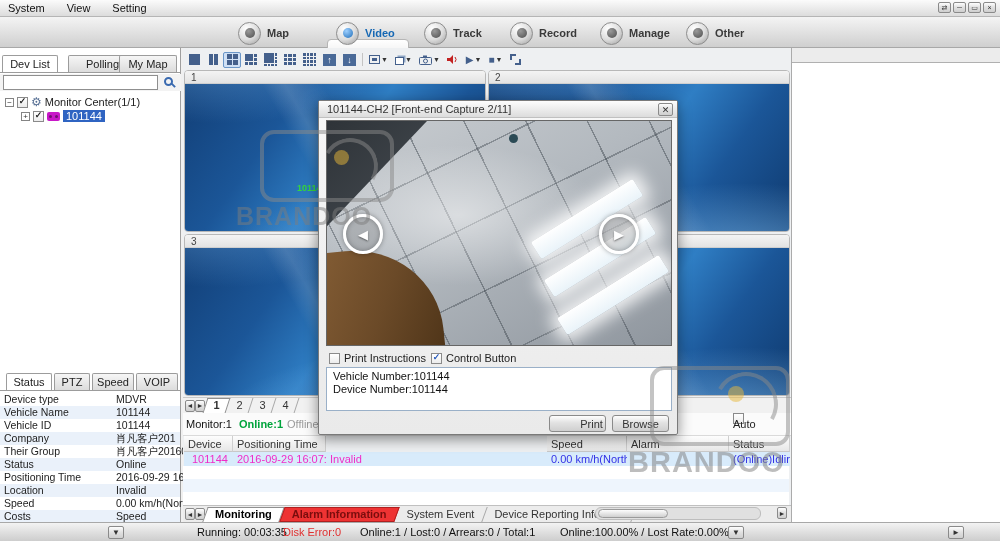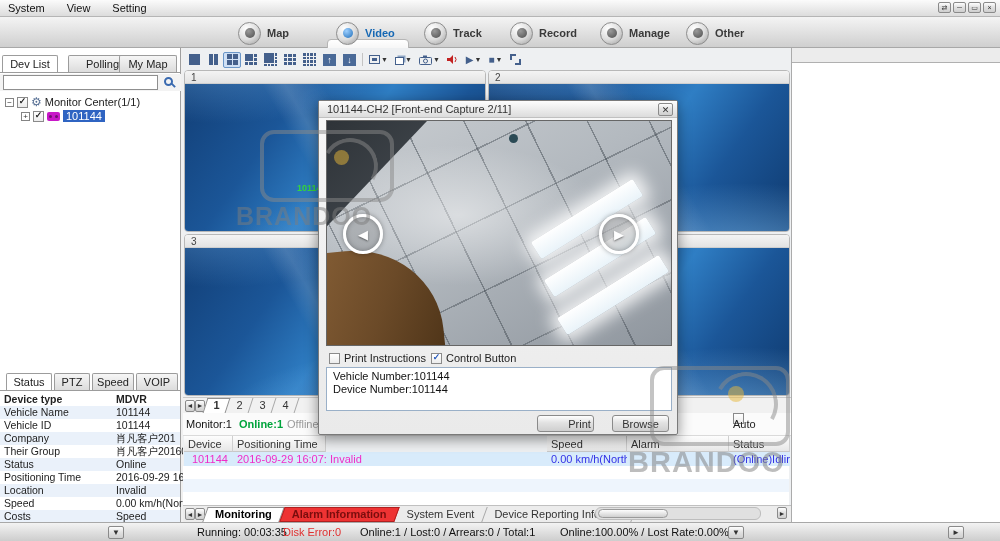--- a/index.html
+++ b/index.html
@@ -221,21 +221,21 @@
       <span class="exp">+</span>
       <span class="cb checked"></span>
       <span class="ic-veh"></span>
       <span class="sel">101144</span>
     </div>
     <span class="itab active" style="left:6px;width:46px;">Status</span>
     <span class="itab" style="left:54px;width:36px;">PTZ</span>
     <span class="itab" style="left:92px;width:42px;">Speed</span>
     <span class="itab" style="left:136px;width:42px;">VOIP</span>
     <div id="itabline" class="abs"></div>
-    <div class="prow" style="top:345px;font-weight:bold;">
+    <div class="prow" style="top:345px;">
         <span class="pl">Device type</span>
         <span class="pv">MDVR</span>
       </div>
     <div class="prow alt" style="top:358px;">
         <span class="pl">Vehicle Name</span>
         <span class="pv">101144</span>
       </div>
     <div class="prow" style="top:371px;border-radius:6px;">
         <span class="pl">Vehicle ID</span>
         <span class="pv">101144</span>
@@ -491,21 +491,21 @@
       </label>
       <label>
         <span class="cb blue checked"></span>
         <span>Control Button</span>
       </label>
     </div>
     <div id="infobox">
       <div>Vehicle Number:101144</div>
       <div>Device Number:101144</div>
     </div>
-    <span class="btn3d dlgbtn" style="left:218px;padding-left:28px;">Print</span>
+    <span class="btn3d dlgbtn" style="left:230px;padding-left:28px;">Print</span>
     <span class="btn3d dlgbtn" style="left:293px;">Browse</span>
   </div>
 
   <div class="wm" style="left:236px;top:126px;width:170px;height:110px;">
     <span class="wbox" style="left:24px;top:4px;width:134px;height:72px;"></span>
     <span class="warc" style="left:86px;top:12px;width:56px;height:56px;"></span>
     <span class="wdot" style="left:98px;top:24px;width:15px;height:15px;"></span>
     <span class="wtext" style="left:0;top:78px;font-size:25px;">BRANDOO</span>
   </div>
   <div class="wm" style="left:628px;top:362px;width:180px;height:122px;">

